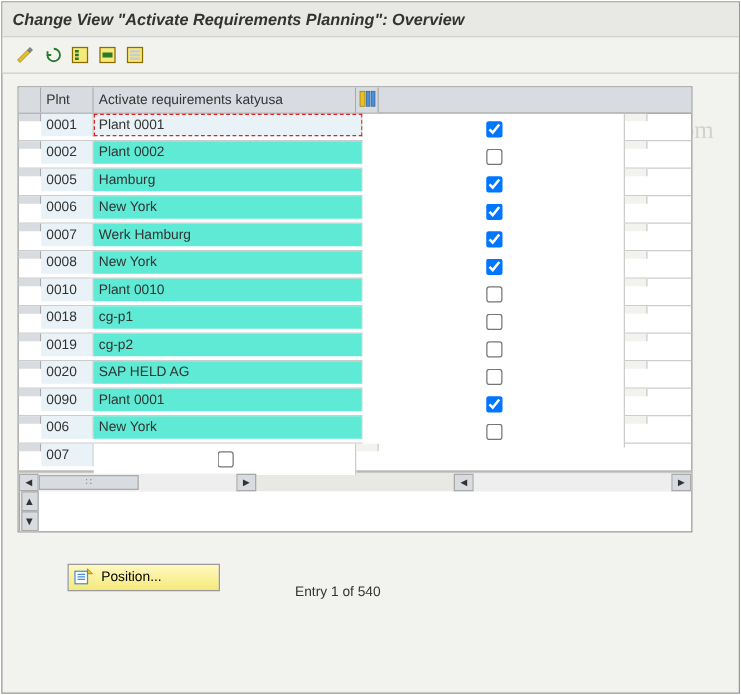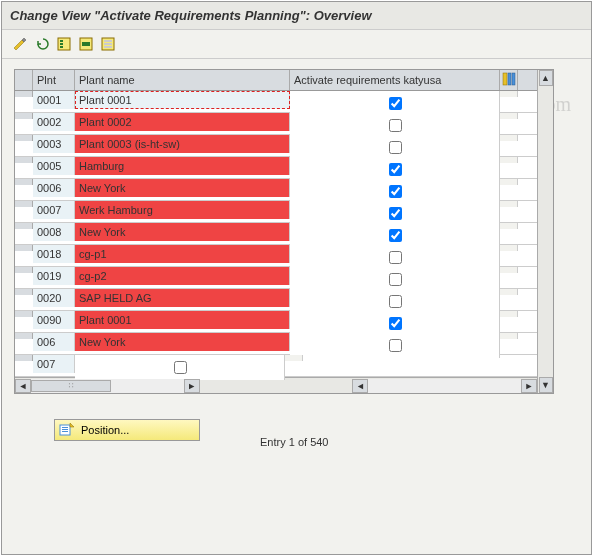--- a/index.html
+++ b/index.html
@@ -54,20 +54,21 @@
     position: relative;
   }
   .table-wrap {
     border: 1px solid #999;
     background: #fff;
     position: relative;
     width: 540px;
   }
   .grid {
     display: flex;
+    flex-direction: column;
   }
   .grid-main {
     flex: 1;
   }
   .grid-header {
     display: flex;
     background: #d8dce0;
     border-bottom: 1px solid #999;
   }
   .hcell {
@@ -94,21 +95,21 @@
     border-right: 1px solid #ccc;
     padding: 3px 4px;
     font-size: 11px;
     display: flex;
     align-items: center;
     overflow: hidden;
     white-space: nowrap;
   }
   .cell.sel-col { background:#d8dce0; border-right:1px solid #aaa;}
   .cell.plnt-col { background:#e9f2f6; color:#333; }
-  .cell.name-col { background:#ef4444; color:#333; }
+  .cell.name-col { background:#5eead4; color:#333; }
   .cell.act-col { background:#fff; justify-content:center; }
   .cell.empty { background:#f7f7f3; }
   .checkbox {
     width: 13px;
     height: 13px;
   }
   .row.selected .name-col {
     outline: 1px dashed #d22;
     outline-offset: -1px;
     background:#e9f2f6;
@@ -149,21 +150,21 @@
     display:flex;
     align-items:center;
     gap: 60px;
   }
   .pos-btn {
     display:flex;
     align-items:center;
     border:1px solid #999;
     background: linear-gradient(#fff8c0,#f5e97a);
     padding: 2px 4px;
-    width: 146px;
+    width: 122px;
     height: 22px;
     cursor:pointer;
   }
   .pos-btn .icon {
     width:16px;height:16px;margin-right:6px;
     display:flex;align-items:center;justify-content:center;
   }
   .entry-text { color:#333; font-size:11px;margin-top:24px;}
   .watermark {
     position:absolute;
@@ -221,21 +222,20 @@
 
   <div class="content">
     <div class="watermark">© www.tutorialkart.com</div>
 
     <div class="table-wrap">
       <div class="grid">
         <div class="grid-main">
           <div class="grid-header">
             <div class="hcell sel-col"></div>
             <div class="hcell plnt-col">Plnt</div>
-            <div class="hcell name-col">Plant name</div>
             <div class="hcell act-col">Activate requirements katyusa</div>
             <div class="hcell cfg-col cfg-icon">
               <svg width="14" height="14">
                   <rect x="1" y="1" width="4" height="12" fill="#e6c02a" stroke="#8a6d00" stroke-width="0.5"></rect>
                   <rect x="6" y="1" width="3" height="12" fill="#4a90d9" stroke="#2a5a8a" stroke-width="0.5"></rect>
                   <rect x="10" y="1" width="3" height="12" fill="#4a90d9" stroke="#2a5a8a" stroke-width="0.5"></rect>
                 </svg>
             </div>
           </div>
           <div id="rows">
@@ -252,29 +252,20 @@
                 <div class="cell sel-col"></div>
                 <div class="cell plnt-col">0002</div>
                 <div class="cell name-col">Plant 0002</div>
                 <div class="cell act-col">
                   <input type="checkbox" class="checkbox" style="">
                 </div>
                 <div class="cell" style="width: 18px; background: rgb(242, 242, 238);"></div>
               </div>
               <div class="row">
                 <div class="cell sel-col"></div>
-                <div class="cell plnt-col">0003</div>
-                <div class="cell name-col">Plant 0003 (is-ht-sw)</div>
-                <div class="cell act-col">
-                  <input type="checkbox" class="checkbox" style="">
-                </div>
-                <div class="cell" style="width: 18px; background: rgb(242, 242, 238);"></div>
-              </div>
-              <div class="row">
-                <div class="cell sel-col"></div>
                 <div class="cell plnt-col">0005</div>
                 <div class="cell name-col">Hamburg</div>
                 <div class="cell act-col">
                   <input type="checkbox" class="checkbox" checked="" style="">
                 </div>
                 <div class="cell" style="width: 18px; background: rgb(242, 242, 238);"></div>
               </div>
               <div class="row">
                 <div class="cell sel-col"></div>
                 <div class="cell plnt-col">0006</div>
@@ -292,20 +283,29 @@
                   <input type="checkbox" class="checkbox" checked="" style="">
                 </div>
                 <div class="cell" style="width: 18px; background: rgb(242, 242, 238);"></div>
               </div>
               <div class="row">
                 <div class="cell sel-col"></div>
                 <div class="cell plnt-col">0008</div>
                 <div class="cell name-col">New York</div>
                 <div class="cell act-col">
                   <input type="checkbox" class="checkbox" checked="" style="">
+                </div>
+                <div class="cell" style="width: 18px; background: rgb(242, 242, 238);"></div>
+              </div>
+              <div class="row">
+                <div class="cell sel-col"></div>
+                <div class="cell plnt-col">0010</div>
+                <div class="cell name-col">Plant 0010</div>
+                <div class="cell act-col">
+                  <input type="checkbox" class="checkbox" style="">
                 </div>
                 <div class="cell" style="width: 18px; background: rgb(242, 242, 238);"></div>
               </div>
               <div class="row">
                 <div class="cell sel-col"></div>
                 <div class="cell plnt-col">0018</div>
                 <div class="cell name-col">cg-p1</div>
                 <div class="cell act-col">
                   <input type="checkbox" class="checkbox" style="">
                 </div>

